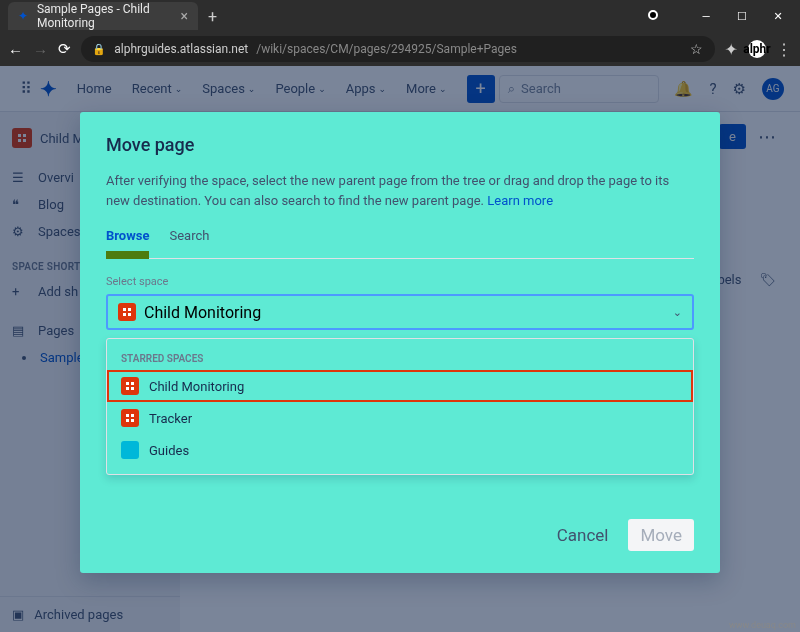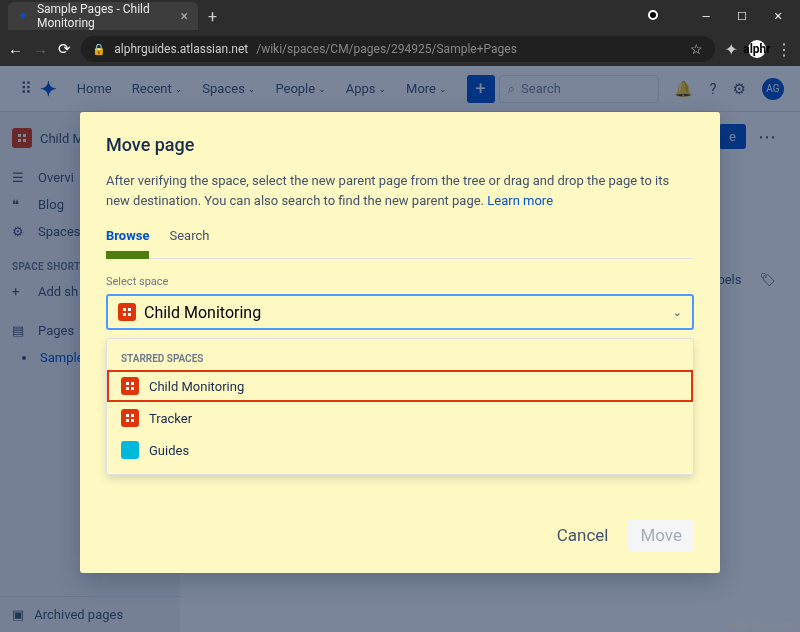--- a/index.html
+++ b/index.html
@@ -47,21 +47,21 @@
 .sb-bullet { width:4px;height:4px;background:#42526e;border-radius:50%;margin-left:10px;margin-right:4px;}
 
 .content { position:absolute; top:46px; left:180px; right:0; bottom:0; background:#fff; padding:12px 24px;}
 .crumbs { font-size:13px; color:#5e6c84; display:flex; align-items:center;}
 .share-btn { background:#0052cc; color:#fff; padding:5px 10px; font-size:13px; border-radius:3px;}
 .dots { color:#42526e; font-size:18px; margin-left:12px;}
 
 .bottom-bar { position:absolute; bottom:0; left:0; width:180px; height:36px; background:#f4f5f7; display:flex; align-items:center; padding:0 12px; gap:10px; font-size:13px; color:#42526e; border-top:1px solid #dfe1e6;}
 
 
-.modal { position: absolute; top: 112px; left: 80px; width: 640px; background: #fef9c3; border-radius: 3px; z-index: 10; padding: 22px 26px; box-shadow: 0 8px 24px rgba(9,30,66,0.25); }
+.modal { position: absolute; top: 112px; left: 80px; width: 640px; background: #5eead4; border-radius: 3px; z-index: 10; padding: 22px 26px; box-shadow: 0 8px 24px rgba(9,30,66,0.25); }
 .modal h2 { font-size: 18px; font-weight: 500; color: #172b4d; margin-bottom: 16px; }
 .modal p { font-size: 13px; color: #42526e; line-height: 1.5; margin-bottom: 18px; }
 .modal a { color: #0052cc; text-decoration: none; }
 .tabs { display:flex; gap:20px; border-bottom:1px solid #dfe1e6; margin-bottom: 16px;}
 .tab-item { font-size:13px; color:#42526e; padding-bottom:8px; cursor:pointer;}
 .tab-item.active { color:#0052cc; border-bottom:8px solid #4d7c0f; font-weight:700; margin-bottom:-1px;}
 .field-label { font-size:11px; color:#6b778c; margin-bottom:6px; }
 .select-box { border: 2px solid #4c9aff; border-radius:3px; height:36px; display:flex; align-items:center; padding:0 10px; gap:8px;}
 .space-icon { width:18px; height:18px; background:#de350b; border-radius:3px; display:flex; align-items:center; justify-content:center;}
 .space-icon.guides { background:#00b8d9;}

